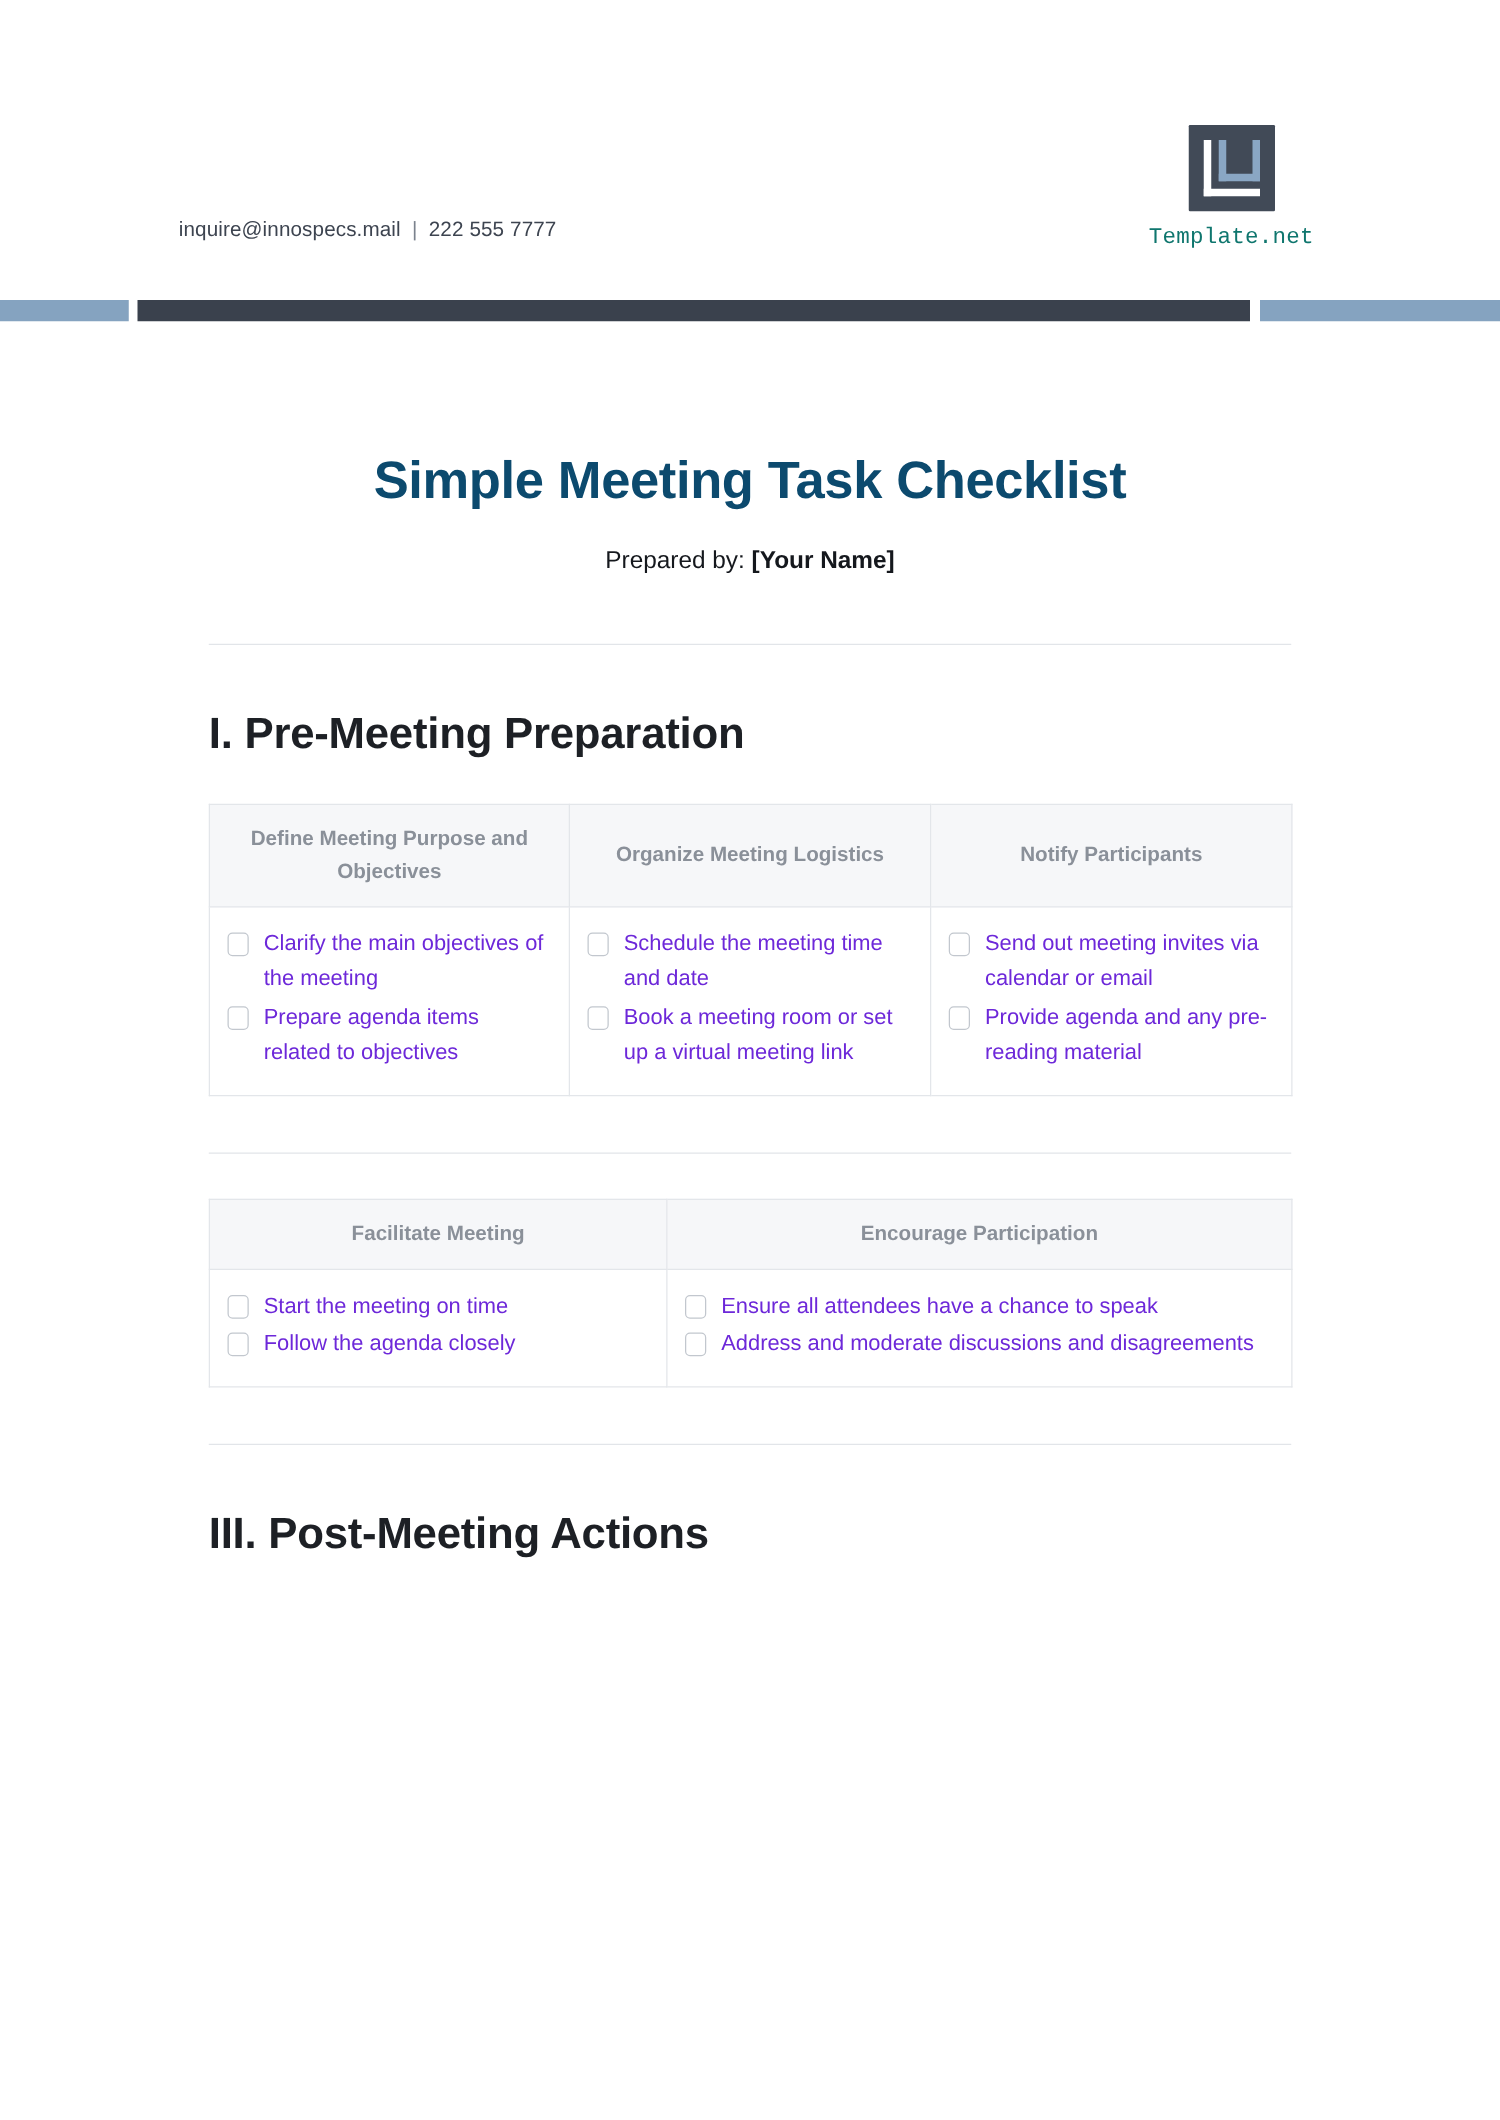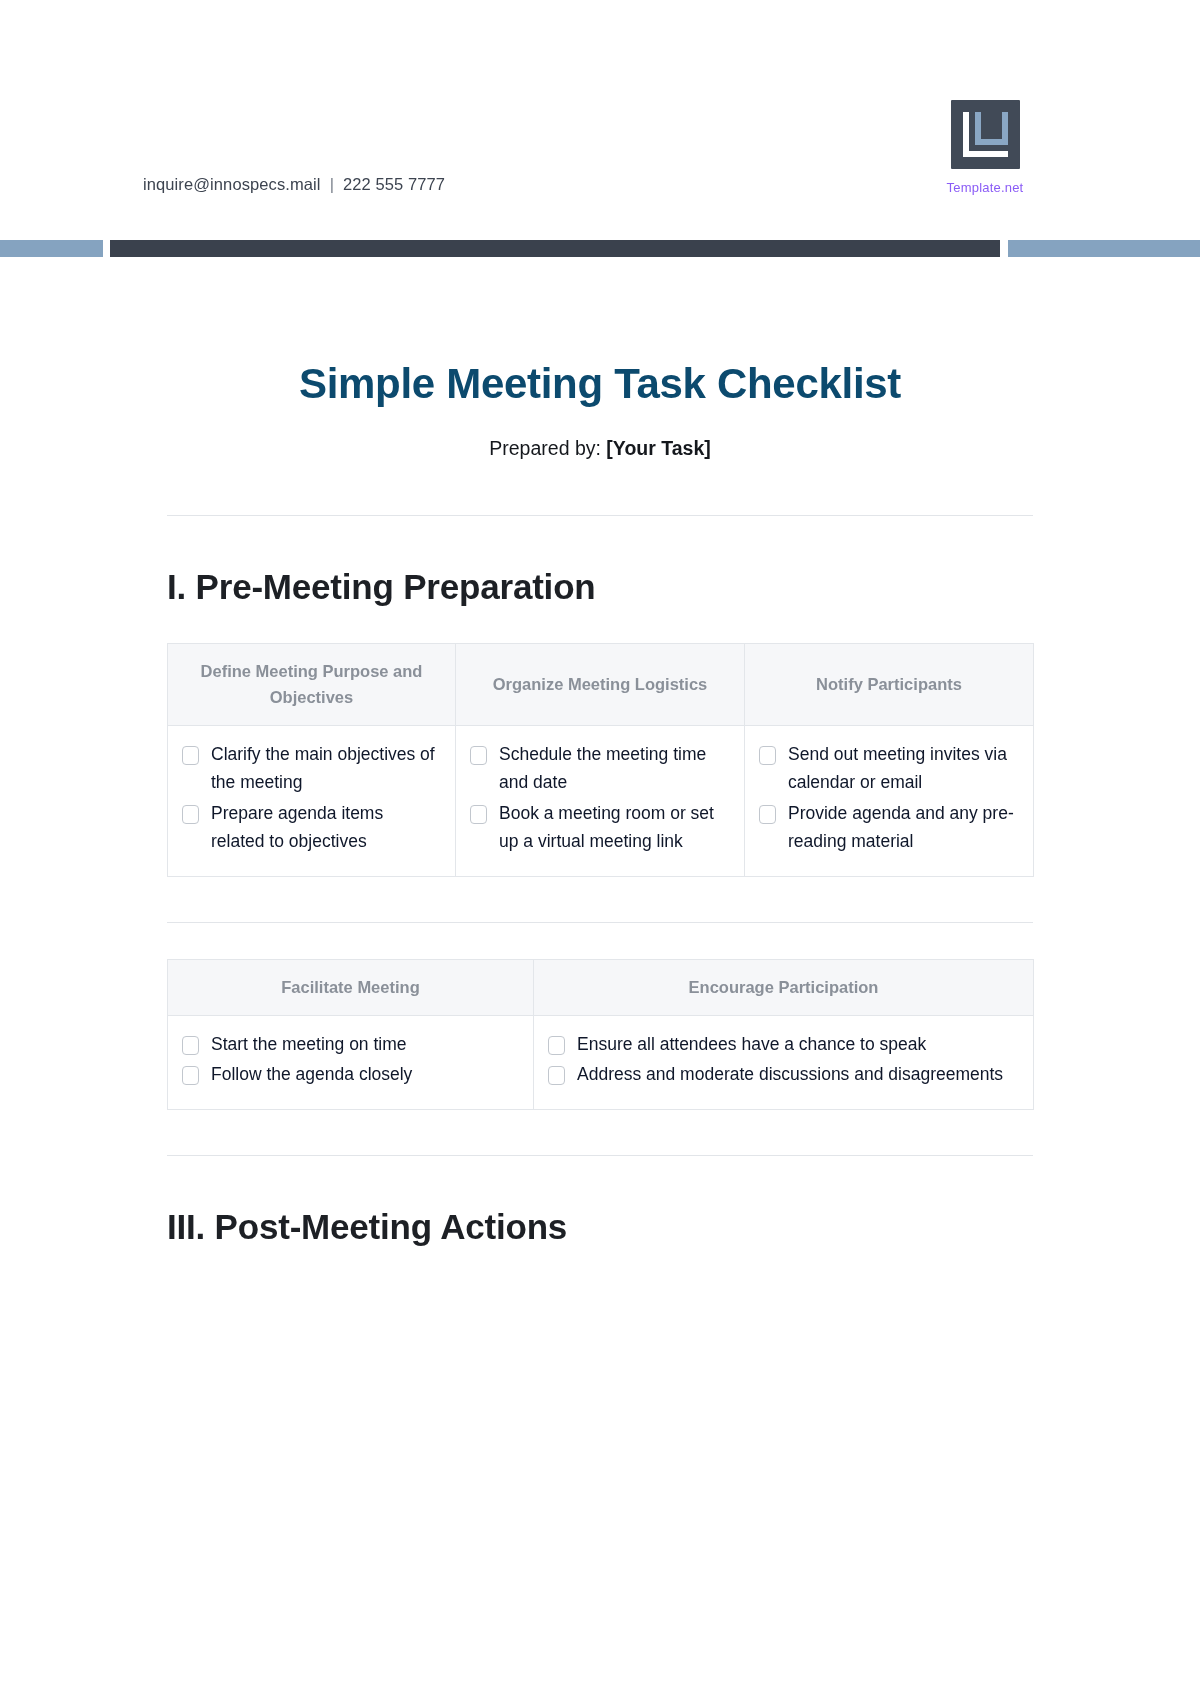--- a/index.html
+++ b/index.html
@@ -77,23 +77,24 @@
     top: 12px;
     width: 33px;
     height: 33px;
     border-left: 6px solid #8aa7c4;
     border-bottom: 6px solid #8aa7c4;
     border-right: 6px solid #8aa7c4;
   }
 
   .brand-name {
     margin-top: 11px;
-    font-size: 13px;
-    color: #8b5cf6;
+    font-size: 18px;
+    color: #0f766e;
     letter-spacing: 0.2px;
+    font-family: Liberation Mono, monospace;
   }
 
   
   .bar-row {
     position: absolute;
     left: 0;
     top: 240px;
     width: 1200px;
     height: 17px;
   }
@@ -205,21 +206,21 @@
     width: 17px;
     height: 19px;
     margin-top: 6px;
     border: 1.6px solid #c2c7ce;
     border-radius: 4px;
     background: #ffffff;
   }
   .chk-text {
     font-size: 17.5px;
     line-height: 1.62;
-    color: #0f172a;
+    color: #6d28d9;
   }
 
   .divider.sec-end { margin-top: 45px; }
   .divider.sec2-end { margin-top: 45px; }
 </style>
 </head>
 <body>
 
 <div class="page">
 
@@ -244,21 +245,21 @@
     <div class="bar-main"></div>
     <div class="bar-accent-right"></div>
   </div>
 
   <div class="doc-body">
 
     <div class="title-zone">
       <div class="doc-title">Simple Meeting Task Checklist</div>
       <div class="doc-subtitle">
         <span>Prepared by:</span>
-        <b>[Your Task]</b>
+        <b>[Your Name]</b>
       </div>
     </div>
 
     <div class="divider top-div"></div>
 
     <div class="section sec-1">
       <div class="section-heading">I. Pre-Meeting Preparation</div>
 
       <table class="check-table">
         <thead>

